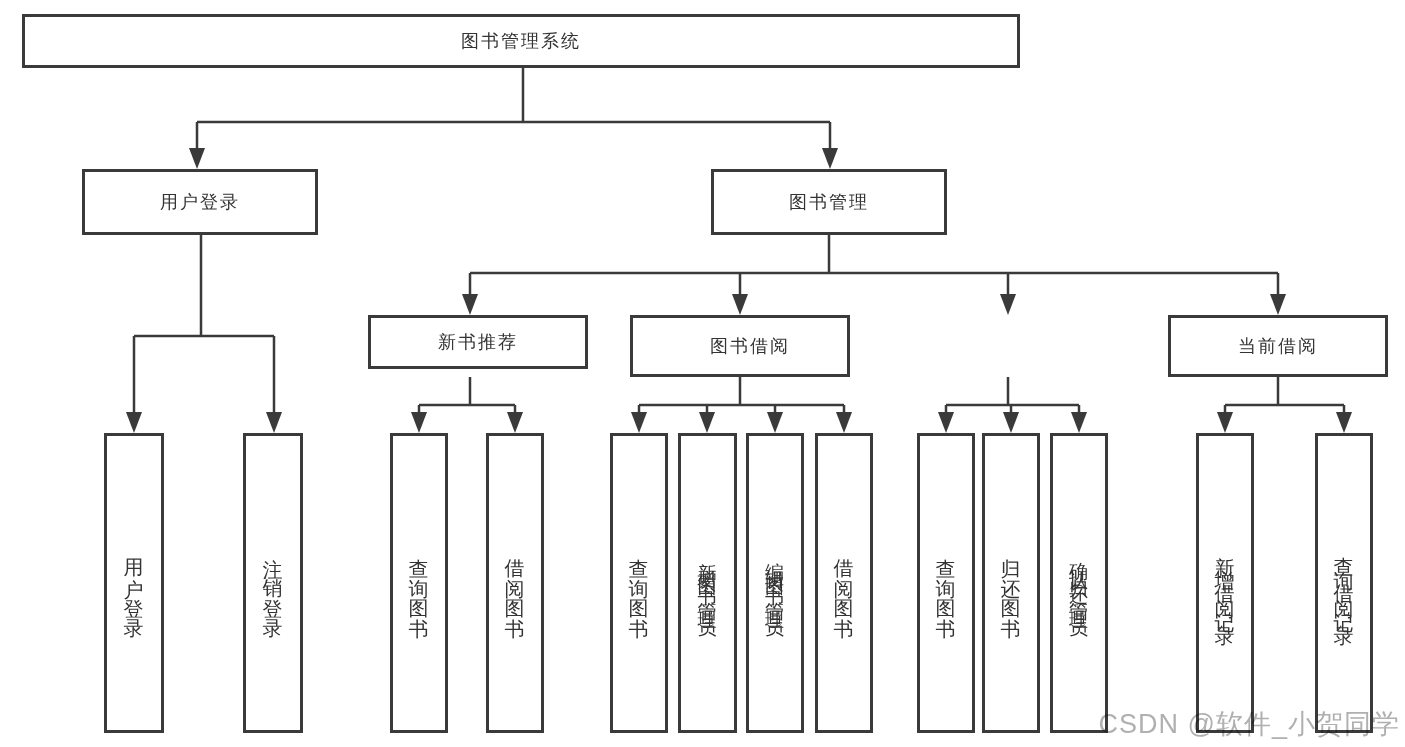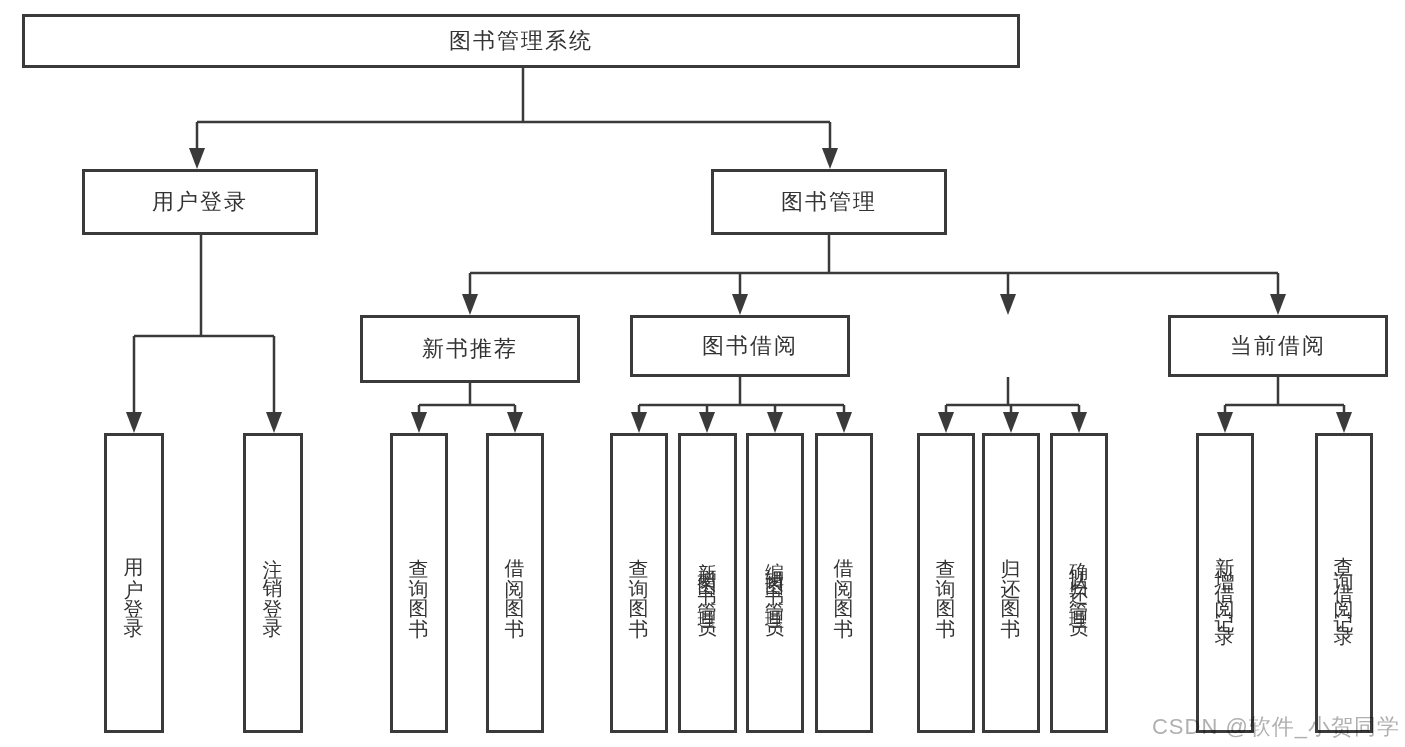--- a/index.html
+++ b/index.html
@@ -23,37 +23,37 @@
 
   .node{
     position:absolute;
     box-sizing:border-box;
     background:var(--bg);
     border:3px solid var(--line);
     display:flex;align-items:center;justify-content:center;
     z-index:2;
   }
   .hbox .label{
-    font-size:22px;letter-spacing:2px;white-space:nowrap;
+    font-size:18px;letter-spacing:2px;white-space:nowrap;
   }
   .vbox .label{
     writing-mode:vertical-rl;
     text-orientation:mixed;
     line-height:1;
     font-size:20px;
   }
   .sp-lg .label{letter-spacing:20px;font-size:20px;}
   .sp-md .label{letter-spacing:14px;font-size:20px;}
   .sp-sm .label{letter-spacing:8px;font-size:19px;}
 
   .watermark{
     position:absolute;
     right:5px;bottom:5px;
     z-index:3;
-    font-size:22px;
+    font-size:27px;
     letter-spacing:1px;
     color:var(--wm);
     mix-blend-mode:multiply;
     white-space:nowrap;
     margin-left:38px;
   }
 </style>
 </head>
 <body>
 
@@ -113,21 +113,21 @@
     <span class="label">图书管理系统</span>
   </div>
 
   <div class="node hbox" style="left:82px;top:169px;width:236px;height:66px;">
     <span class="label">用户登录</span>
   </div>
   <div class="node hbox" style="left:711px;top:169px;width:236px;height:66px;">
     <span class="label">图书管理</span>
   </div>
 
-  <div class="node hbox" style="left:360px;top:315px;width:220px;height:68px;">
+  <div class="node hbox" style="left:368px;top:315px;width:220px;height:54px;">
     <span class="label">新书推荐</span>
   </div>
   <div class="node hbox" style="left:630px;top:315px;width:220px;height:62px;padding-left:20px;">
     <span class="label">图书借阅</span>
   </div>
   <div class="node hbox" style="left:1168px;top:315px;width:220px;height:62px;">
     <span class="label">当前借阅</span>
   </div>
 
   <div class="node vbox sp-lg" style="left:104px;top:433px;width:60px;height:300px;">

